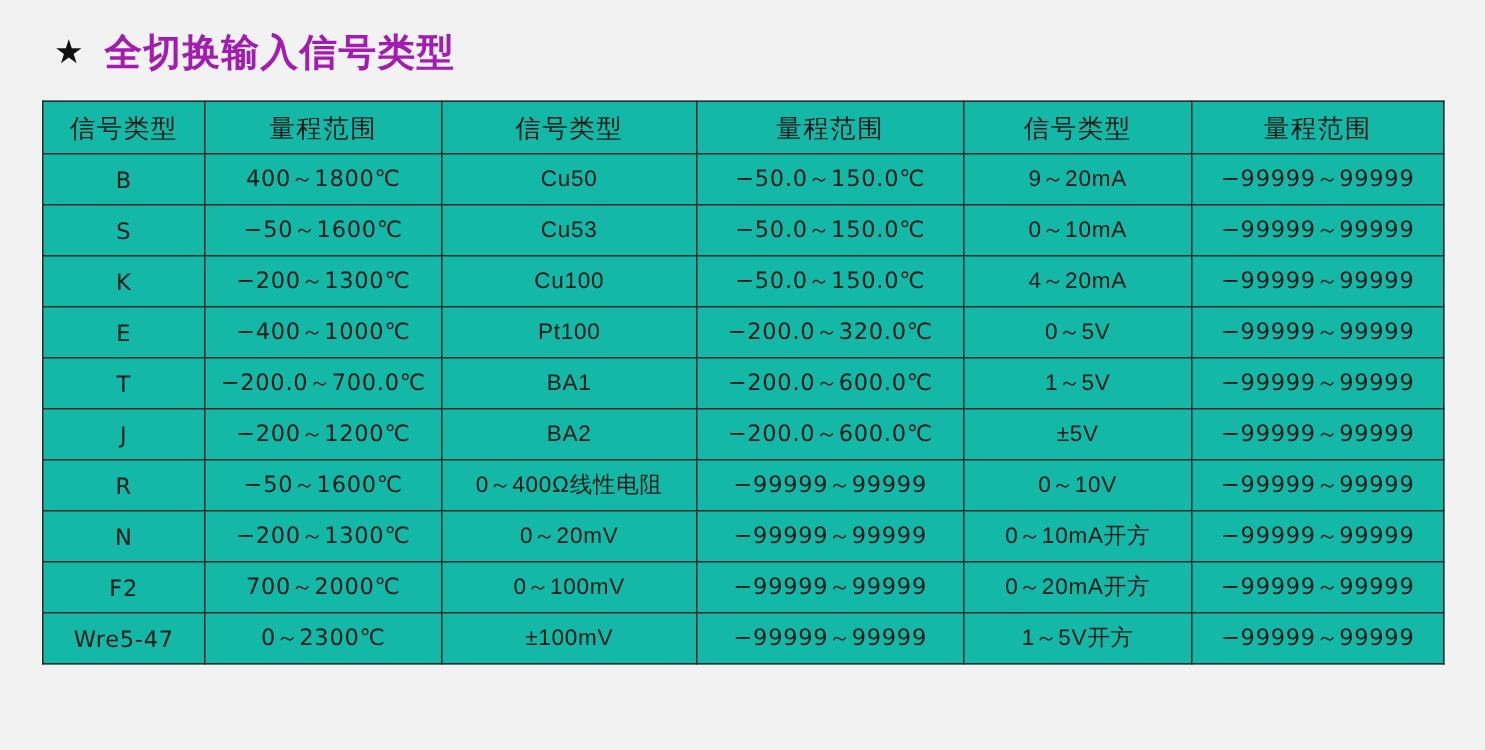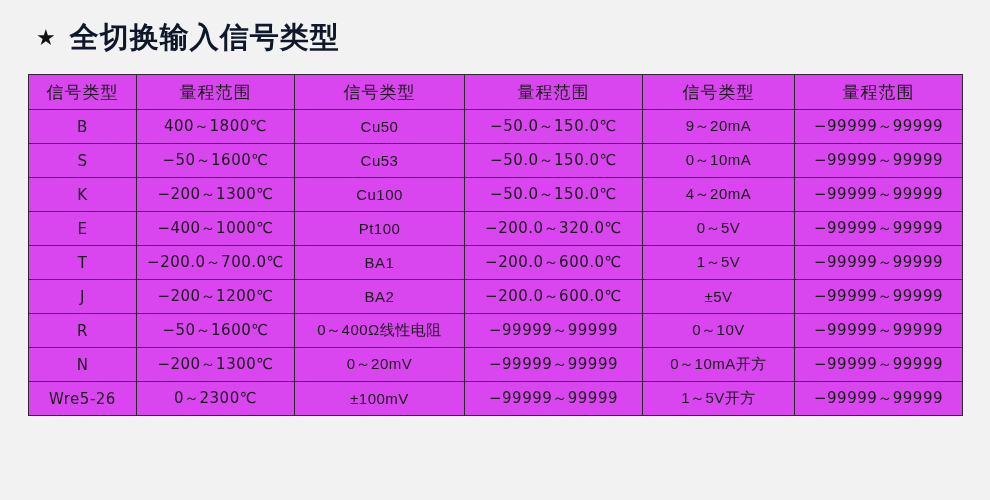--- a/index.html
+++ b/index.html
@@ -27,31 +27,31 @@
     gap: 14px;
     padding-left: 8px;
     margin-bottom: 16px;
   }
   .star-icon {
     font-size: 22px;
     line-height: 1;
     color: #111;
   }
   .title-text {
-    font-size: 29px;
+    font-size: 25px;
     font-weight: bold;
     letter-spacing: 1px;
-    color: #0f172a;
+    color: #a21caf;
   }
   table.signal-table {
     border-collapse: collapse;
     width: 934px;
     margin: 12px auto;
     table-layout: fixed;
-    background: #d946ef;
+    background: #14b8a6;
   }
   table.signal-table th,
   table.signal-table td {
     border: 1px solid #2b2b2b;
     text-align: center;
     vertical-align: middle;
     height: 33px;
     font-size: 15px;
     font-weight: normal;
     padding: 0 2px;
@@ -161,21 +161,29 @@
         </tr>
         <tr>
           <td class="cell-mono">N</td>
           <td class="cell-mono">−200～1300℃</td>
           <td>0～20mV</td>
           <td class="cell-mono">−99999～99999</td>
           <td>0～10mA开方</td>
           <td class="cell-mono">−99999～99999</td>
         </tr>
         <tr>
-          <td class="cell-mono">Wre5-26</td>
+          <td class="cell-mono">F2</td>
+          <td class="cell-mono">700～2000℃</td>
+          <td>0～100mV</td>
+          <td class="cell-mono">−99999～99999</td>
+          <td>0～20mA开方</td>
+          <td class="cell-mono">−99999～99999</td>
+        </tr>
+        <tr>
+          <td class="cell-mono">Wre5-47</td>
           <td class="cell-mono">0～2300℃</td>
           <td>±100mV</td>
           <td class="cell-mono">−99999～99999</td>
           <td>1～5V开方</td>
           <td class="cell-mono">−99999～99999</td>
         </tr>
       </tbody>
   </table>
 
 </div>

